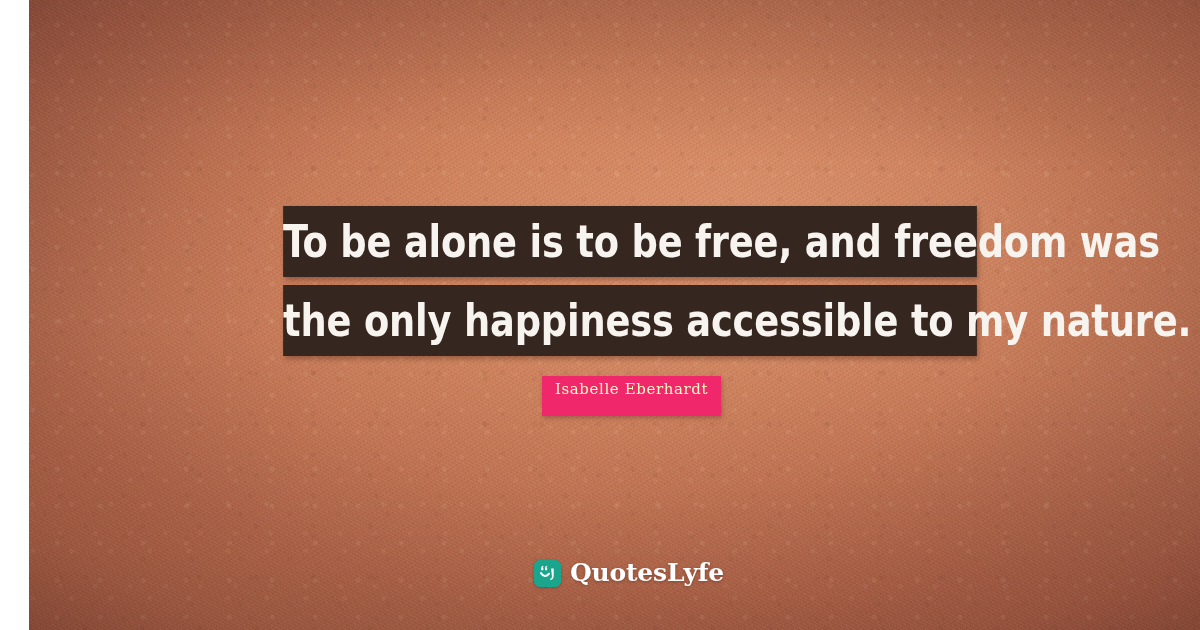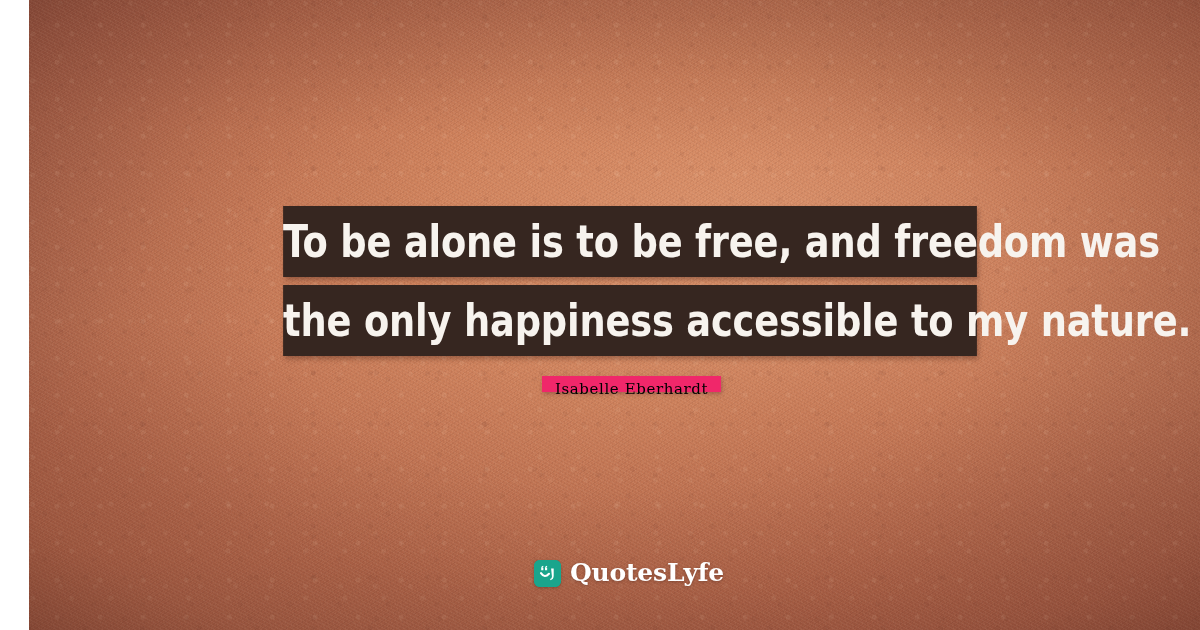--- a/index.html
+++ b/index.html
@@ -110,25 +110,25 @@
     display: block;
     transform: scaleX(1.0);
   }
   .quote-gap { height: 8px; }
 
   
   #author-badge {
     position: absolute;
     left: 513px;
     top: 376px;
-    height: 16px;
+    height: 40px;
     line-height: 26px;
     padding: 0 13px;
     background-color: #f0276a;
-    color: #000000;
+    color: #fef9c3;
     font-family: "DejaVu Serif", "Liberation Serif", serif;
     font-size: 15px;
     letter-spacing: 0.6px;
     white-space: nowrap;
     box-shadow: 1px 2px 4px rgba(70,20,35,0.30);
   }
 
   
   #footer-logo {
     position: absolute;

